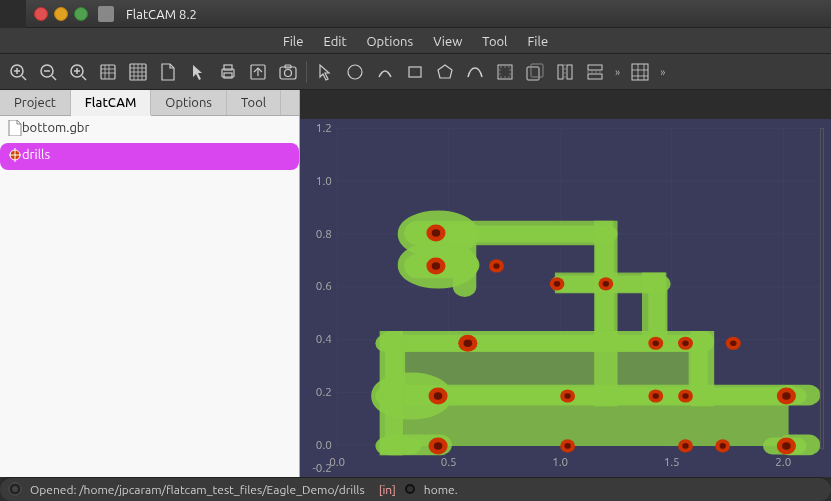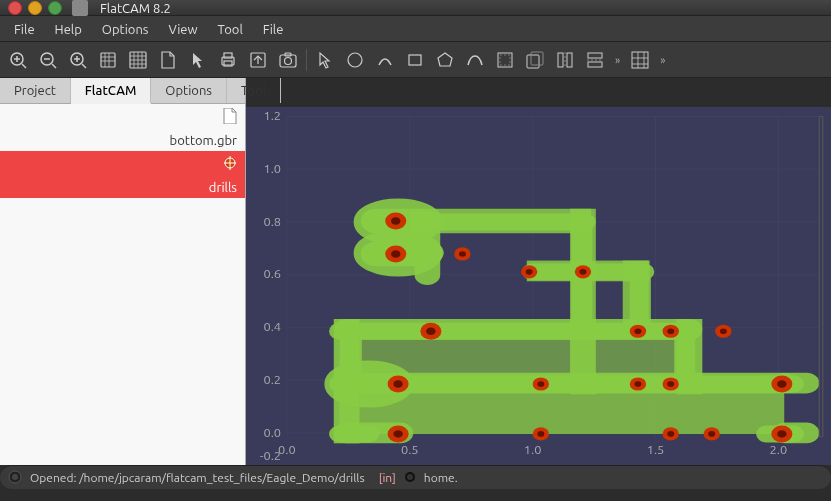--- a/index.html
+++ b/index.html
@@ -9,26 +9,27 @@
       background: #2c2c2c;
       color: #ddd;
       width: 831px;
       height: 501px;
       overflow: hidden;
     }
 
     
     #titlebar {
       background: linear-gradient(to bottom, #444, #333);
-      height: 16px;
+      height: 28px;
       display: flex;
       align-items: center;
       padding: 0 8px;
       gap: 6px;
       border-bottom: 1px solid #222;
+      margin-left: 26px;
     }
     .win-btn {
       width: 14px; height: 14px;
       border-radius: 50%;
       display: inline-block;
     }
     .win-close { background: #e05050; border: 1px solid #c03030; }
     .win-min { background: #e0a020; border: 1px solid #c08010; }
     .win-max { background: #50a050; border: 1px solid #308030; }
     #app-icon {
@@ -44,20 +45,21 @@
     }
 
     
     #menubar {
       background: #3c3c3c;
       height: 26px;
       display: flex;
       align-items: center;
       padding: 0 4px;
       border-bottom: 1px solid #222;
+      justify-content: center;
     }
     .menu-item {
       padding: 2px 10px;
       cursor: pointer;
       border-radius: 3px;
       color: #ddd;
       font-size: 13px;
     }
 
     
@@ -90,21 +92,21 @@
     }
 
     
     #main {
       display: flex;
       height: calc(501px - 28px - 26px - 36px - 24px);
     }
 
     
     #left-panel {
-      width: 246px;
+      width: 300px;
       background: #f0f0f0;
       display: flex;
       flex-direction: column;
       border-right: 1px solid #aaa;
     }
 
     
     #tabs {
       display: flex;
       background: #d0d0d0;
@@ -126,31 +128,30 @@
     }
 
     
     #filetree {
       flex: 1;
       background: #f8f8f8;
       overflow-y: auto;
     }
     .tree-item {
       display: flex;
-      align-items: flex-end;
+      align-items: flex-start;
       padding: 4px 8px;
       cursor: pointer;
       color: #333;
       font-size: 13px;
-      gap: 6px;
-      flex-direction: column;
     }
     .tree-item.selected {
-      background: #ef4444;
+      background: #d946ef;
       color: #fff;
+      border-radius: 8px;
     }
     .tree-icon {
       font-size: 14px;
     }
 
     
     #canvas-area {
       flex: 1;
       background: #15803d;
       position: relative;
@@ -183,21 +184,21 @@
 <div id="titlebar">
   <span class="win-btn win-close"></span>
   <span class="win-btn win-min"></span>
   <span class="win-btn win-max"></span>
   <div id="app-icon"></div>
   <span id="title-text">FlatCAM 8.2</span>
 </div>
 
 <div id="menubar">
   <span class="menu-item">File</span>
-  <span class="menu-item">Help</span>
+  <span class="menu-item">Edit</span>
   <span class="menu-item">Options</span>
   <span class="menu-item">View</span>
   <span class="menu-item">Tool</span>
   <span class="menu-item">File</span>
 </div>
 
 <div id="toolbar">
 
   <div class="tb-btn" title="Zoom Fit">
     <svg width="18" height="18" viewBox="0 0 18 18" fill="none">

